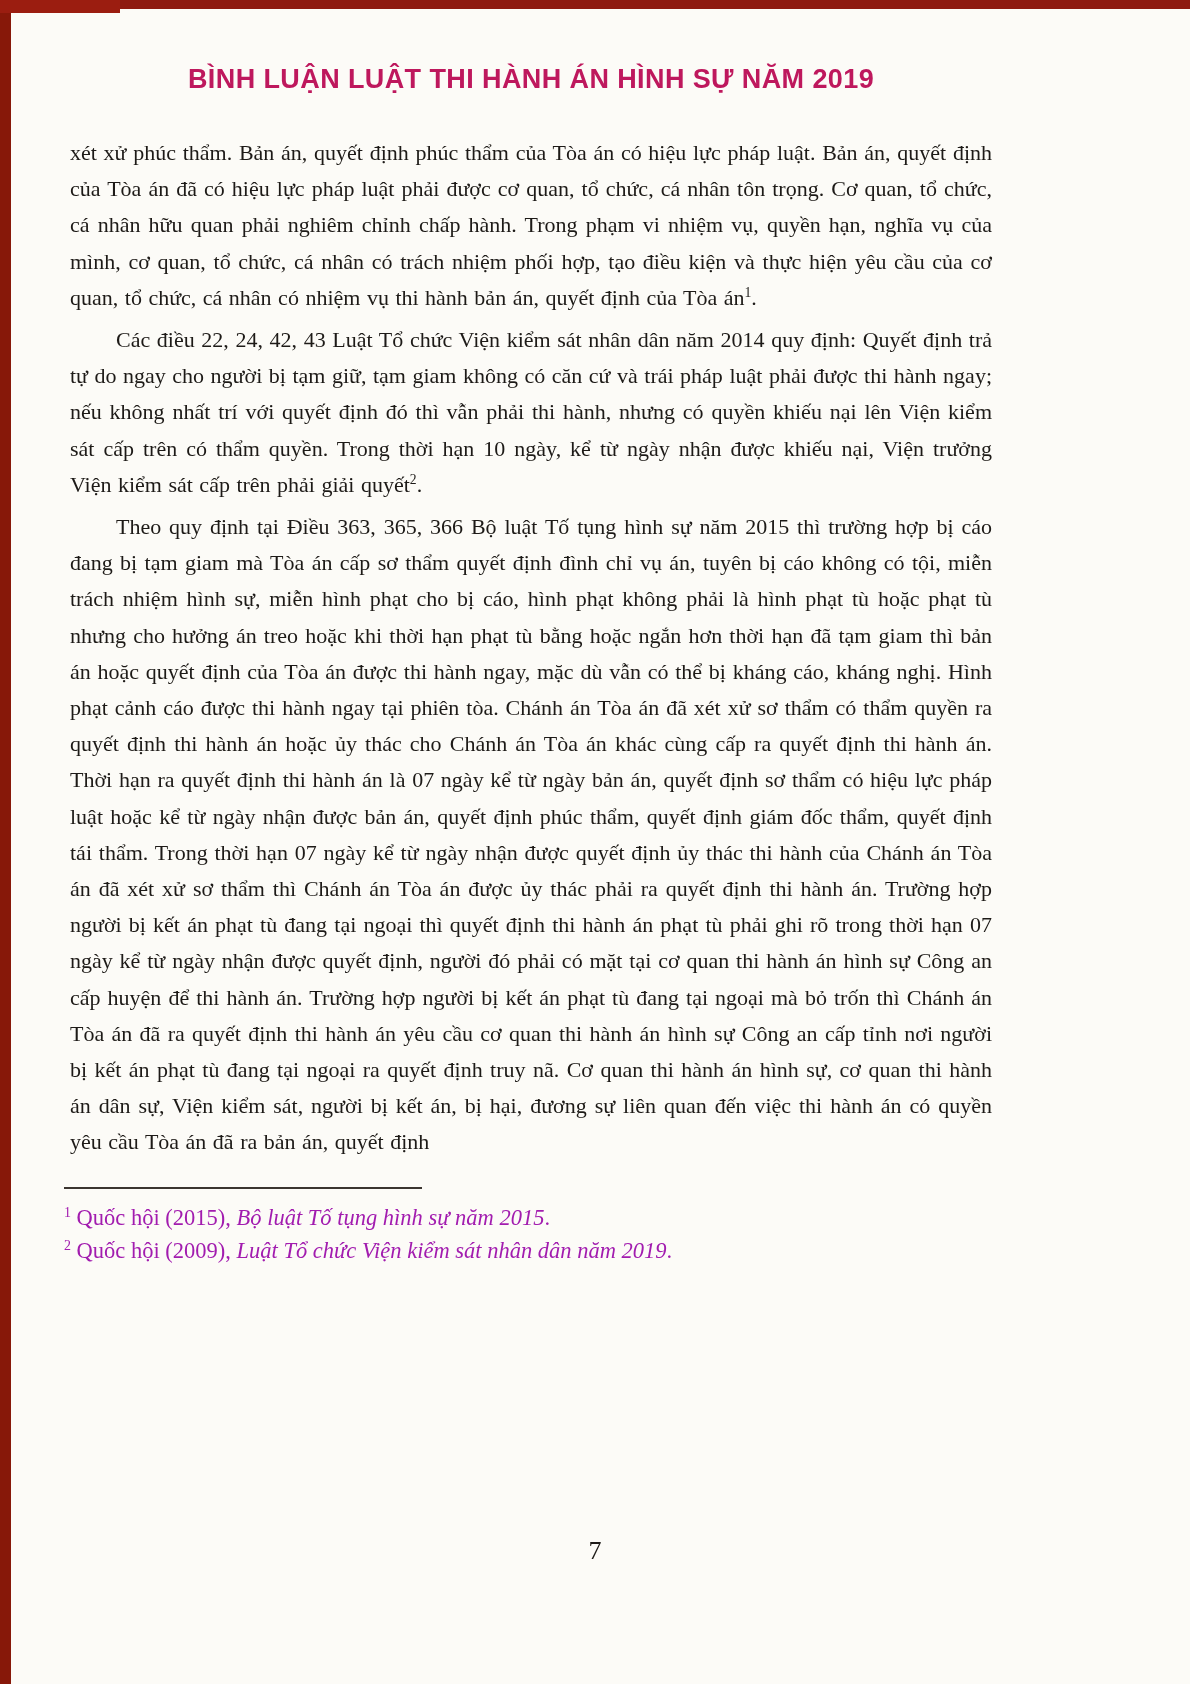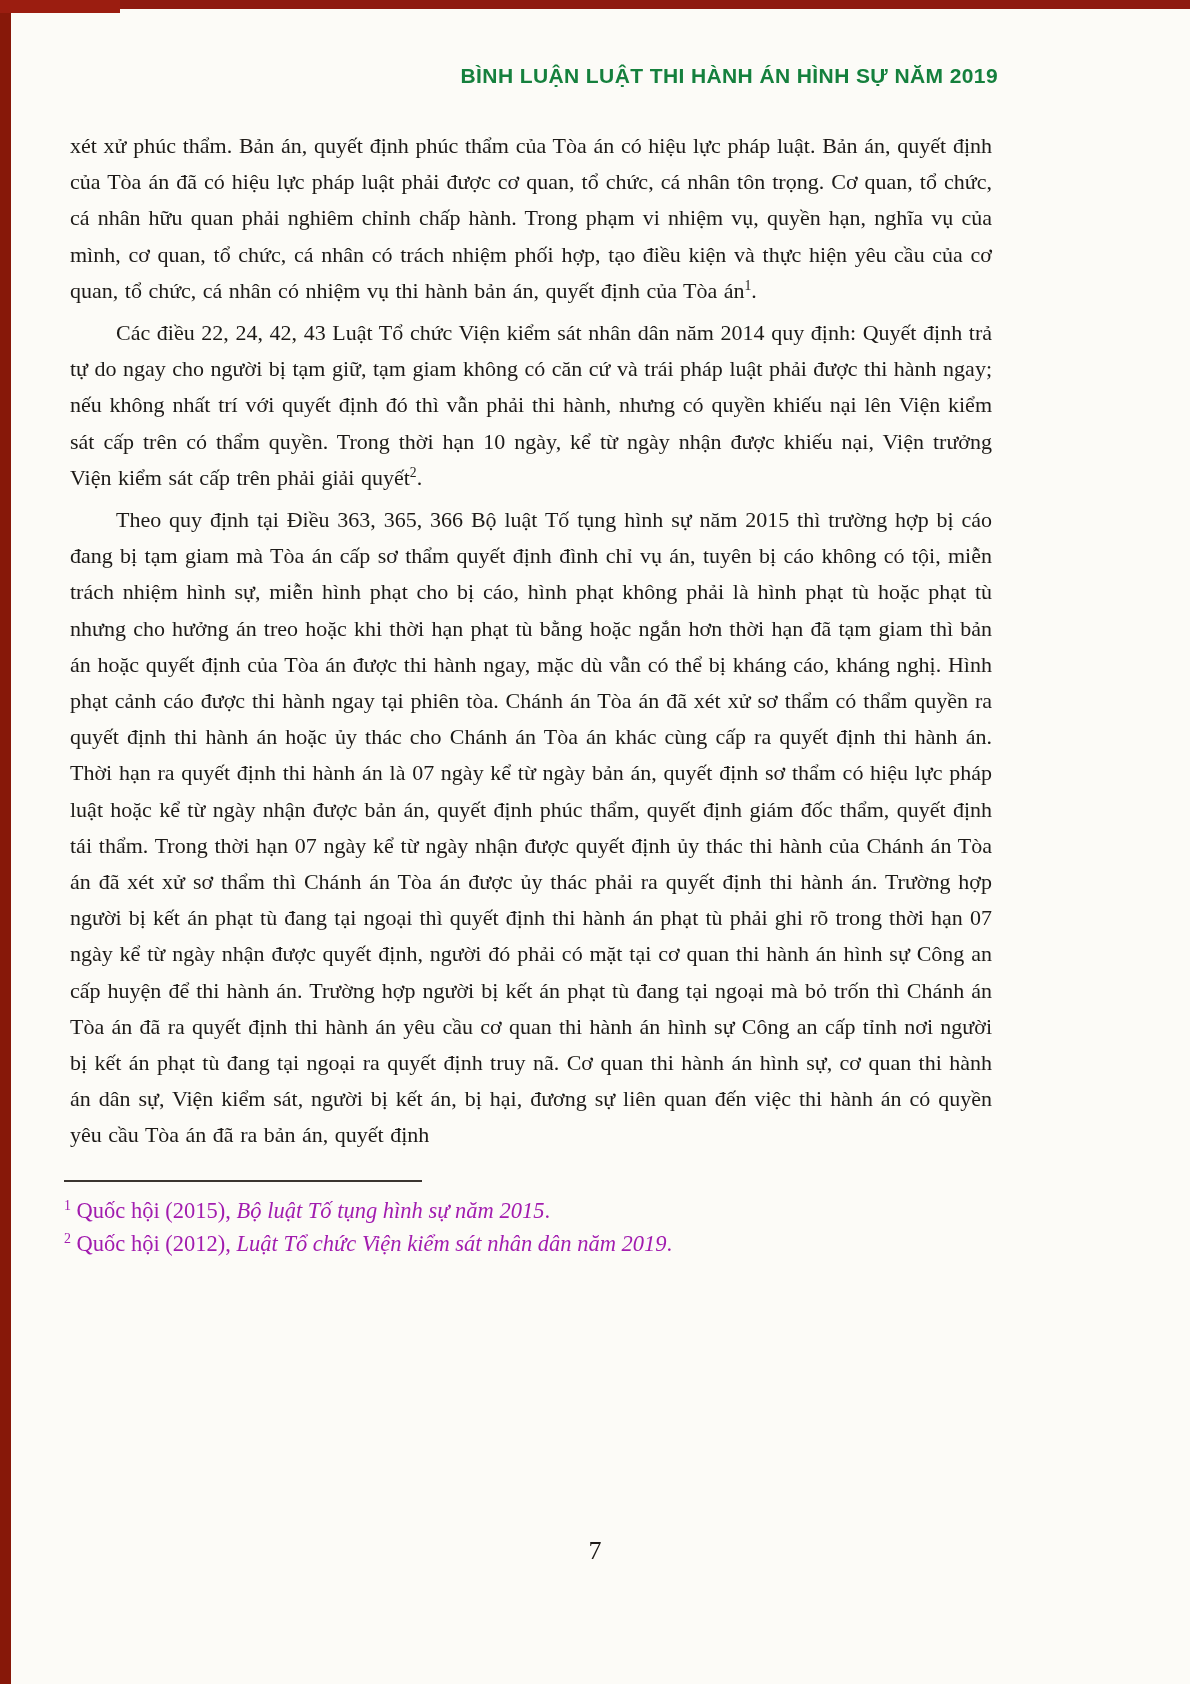--- a/index.html
+++ b/index.html
@@ -12,24 +12,24 @@
     font-family:"Liberation Serif","DejaVu Serif",serif;
     color:#1d1a17;
   }
   .edge-top{position:absolute;top:0;left:0;width:100%;height:9px;background:#8e1a10;}
   .edge-left{position:absolute;top:0;left:0;width:11px;height:100%;background:#871809;}
   .edge-corner{position:absolute;top:0;left:0;width:120px;height:13px;background:#9b1d10;}
   .content{position:absolute;left:64px;top:64px;width:934px;}
   .title{
     font-family:"Liberation Sans","DejaVu Sans",sans-serif;
     font-weight:700;
-    font-size:21px;
+    font-size:27px;
     letter-spacing:.4px;
-    text-align:right;
-    color:#15803d;
+    text-align:center;
+    color:#be185d;
     margin:0 0 40px 0;
   }
   .body-para{
     font-size:22px;
     line-height:36.2px;
     text-align:justify;
     margin:6px;
     text-indent:46px;
     word-spacing:1px;
   }
@@ -68,20 +68,20 @@
     <p class="body-para no-indent"><span>xét xử phúc thẩm. Bản án, quyết định phúc thẩm của Tòa án có hiệu lực pháp luật. Bản án, quyết định của Tòa án đã có hiệu lực pháp luật phải được cơ quan, tổ chức, cá nhân tôn trọng. Cơ quan, tổ chức, cá nhân hữu quan phải nghiêm chỉnh chấp hành. Trong phạm vi nhiệm vụ, quyền hạn, nghĩa vụ của mình, cơ quan, tổ chức, cá nhân có trách nhiệm phối hợp, tạo điều kiện và thực hiện yêu cầu của cơ quan, tổ chức, cá nhân có nhiệm vụ thi hành bản án, quyết định của Tòa án</span><sup class="fn-ref">1</sup><span>.</span></p>
 
     <p class="body-para"><span>Các điều 22, 24, 42, 43 Luật Tổ chức Viện kiểm sát nhân dân năm 2014 quy định: Quyết định trả tự do ngay cho người bị tạm giữ, tạm giam không có căn cứ và trái pháp luật phải được thi hành ngay; nếu không nhất trí với quyết định đó thì vẫn phải thi hành, nhưng có quyền khiếu nại lên Viện kiểm sát cấp trên có thẩm quyền. Trong thời hạn 10 ngày, kể từ ngày nhận được khiếu nại, Viện trưởng Viện kiểm sát cấp trên phải giải quyết</span><sup class="fn-ref">2</sup><span>.</span></p>
 
     <p class="body-para"><span>Theo quy định tại Điều 363, 365, 366 Bộ luật Tố tụng hình sự năm 2015 thì trường hợp bị cáo đang bị tạm giam mà Tòa án cấp sơ thẩm quyết định đình chỉ vụ án, tuyên bị cáo không có tội, miễn trách nhiệm hình sự, miễn hình phạt cho bị cáo, hình phạt không phải là hình phạt tù hoặc phạt tù nhưng cho hưởng án treo hoặc khi thời hạn phạt tù bằng hoặc ngắn hơn thời hạn đã tạm giam thì bản án hoặc quyết định của Tòa án được thi hành ngay, mặc dù vẫn có thể bị kháng cáo, kháng nghị. Hình phạt cảnh cáo được thi hành ngay tại phiên tòa. Chánh án Tòa án đã xét xử sơ thẩm có thẩm quyền ra quyết định thi hành án hoặc ủy thác cho Chánh án Tòa án khác cùng cấp ra quyết định thi hành án. Thời hạn ra quyết định thi hành án là 07 ngày kể từ ngày bản án, quyết định sơ thẩm có hiệu lực pháp luật hoặc kể từ ngày nhận được bản án, quyết định phúc thẩm, quyết định giám đốc thẩm, quyết định tái thẩm. Trong thời hạn 07 ngày kể từ ngày nhận được quyết định ủy thác thi hành của Chánh án Tòa án đã xét xử sơ thẩm thì Chánh án Tòa án được ủy thác phải ra quyết định thi hành án. Trường hợp người bị kết án phạt tù đang tại ngoại thì quyết định thi hành án phạt tù phải ghi rõ trong thời hạn 07 ngày kể từ ngày nhận được quyết định, người đó phải có mặt tại cơ quan thi hành án hình sự Công an cấp huyện để thi hành án. Trường hợp người bị kết án phạt tù đang tại ngoại mà bỏ trốn thì Chánh án Tòa án đã ra quyết định thi hành án yêu cầu cơ quan thi hành án hình sự Công an cấp tỉnh nơi người bị kết án phạt tù đang tại ngoại ra quyết định truy nã. Cơ quan thi hành án hình sự, cơ quan thi hành án dân sự, Viện kiểm sát, người bị kết án, bị hại, đương sự liên quan đến việc thi hành án có quyền yêu cầu Tòa án đã ra bản án, quyết định</span><sup class="fn-ref"></sup><span></span></p>
 
     <hr class="footnote-divider">
 
     <div class="footnotes">
       <p class="footnote"><sup class="fn-ref">1</sup><span> Quốc hội (2015), </span><span class="fn-title">Bộ luật Tố tụng hình sự năm 2015</span><span>.</span></p>
-      <p class="footnote"><sup class="fn-ref">2</sup><span> Quốc hội (2012), </span><span class="fn-title">Luật Tổ chức Viện kiểm sát nhân dân năm 2019</span><span>.</span></p>
+      <p class="footnote"><sup class="fn-ref">2</sup><span> Quốc hội (2009), </span><span class="fn-title">Luật Tổ chức Viện kiểm sát nhân dân năm 2019</span><span>.</span></p>
     </div>
 
   </div>
 
   <div class="page-number">7</div>
 
 </div>
 
 </body></html>

